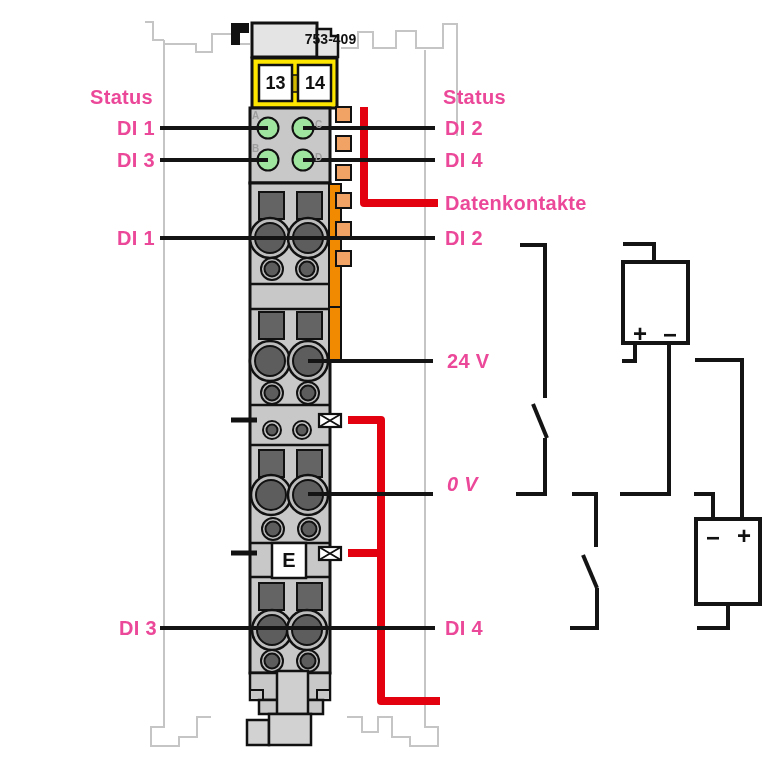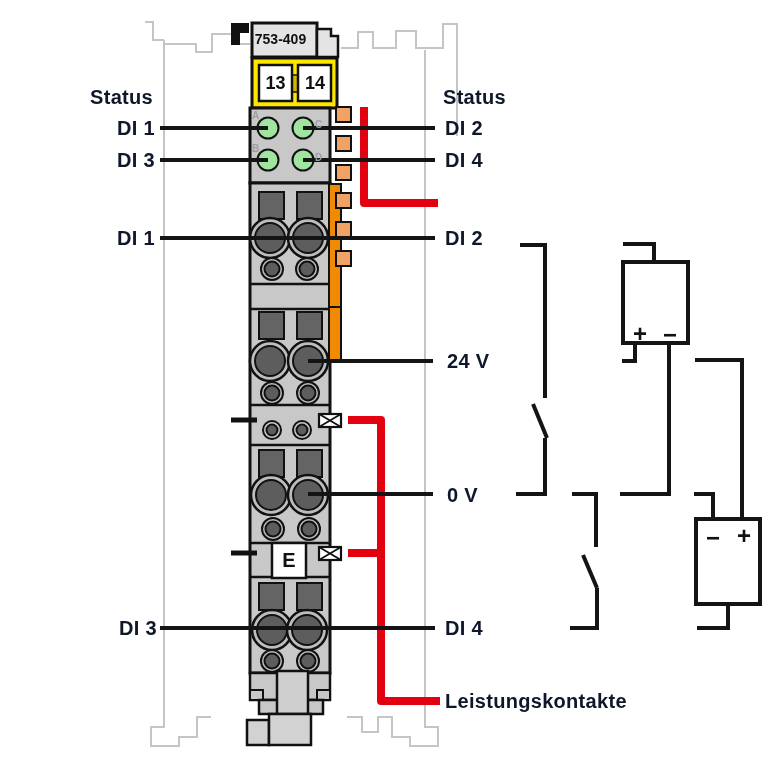--- a/index.html
+++ b/index.html
@@ -1,19 +1,19 @@
 <!DOCTYPE html>
 <html><head>
 <meta charset="utf-8">
 <style>
   html,body{margin:0;padding:0;background:#fff;}
   .canvas{position:relative;width:768px;height:769px;background:#fff;overflow:hidden;
           font-family:"Liberation Sans",sans-serif;}
   svg{position:absolute;left:0;top:0;}
-  .lbl{position:absolute;font-weight:bold;font-size:20px;line-height:24px;color:#0f172a;
+  .lbl{position:absolute;font-weight:bold;font-size:20px;line-height:24px;color:#ec4899;
        white-space:nowrap;letter-spacing:0.3px;}
   .rt{text-align:right;}
   .boxlbl{position:absolute;font-weight:bold;color:#111;text-align:center;white-space:nowrap;}
   .sym{position:absolute;font-weight:bold;font-size:24px;color:#111;transform:translate(-50%,-50%);
        line-height:24px;}
   .ledletter{position:absolute;font-weight:bold;font-size:10px;color:#9e9e9e;line-height:10px;}
 </style>
 </head>
 <body>
 
@@ -202,27 +202,27 @@
 
 <div class="lbl rt" style="right:615px;top:85px;">Status</div>
 <div class="lbl rt" style="right:613px;top:116px;">DI 1</div>
 <div class="lbl rt" style="right:613px;top:148px;">DI 3</div>
 <div class="lbl rt" style="right:613px;top:226px;">DI 1</div>
 <div class="lbl rt" style="right:611px;top:616px;">DI 3</div>
 
 <div class="lbl" style="left:443px;top:85px;">Status</div>
 <div class="lbl" style="left:445px;top:116px;">DI 2</div>
 <div class="lbl" style="left:445px;top:148px;">DI 4</div>
+<div class="lbl" style="left:445px;top:191px;">Datenkontakte</div>
 <div class="lbl" style="left:445px;top:226px;">DI 2</div>
 <div class="lbl" style="left:447px;top:349px;text-align:center;">24 V</div>
-<div class="lbl" style="left:447px;top:483px;">0 V</div>
+<div class="lbl" style="left:447px;top:472px;font-style:italic;">0 V</div>
 <div class="lbl" style="left:445px;top:616px;">DI 4</div>
-<div class="lbl" style="left:445px;top:689px;">Leistungskontakte</div>
-
-<div class="boxlbl" style="left:248px;top:31px;width:65px;font-size:14px;">753-409</div>
+
+<div class="boxlbl" style="left:254px;top:31px;width:65px;font-size:14px;padding-left:44px;">753-409</div>
 <div class="boxlbl" style="left:259px;top:73px;width:33px;font-size:18px;text-align:center;">13</div>
 <div class="boxlbl" style="left:298px;top:73px;width:34px;font-size:18px;">14</div>
 <div class="boxlbl" style="left:272px;top:549px;width:34px;font-size:20px;">E</div>
 
 <div class="ledletter" style="left:252px;top:111px;">A</div>
 <div class="ledletter" style="left:252px;top:144px;">B</div>
 <div class="ledletter" style="left:315px;top:120px;">C</div>
 <div class="ledletter" style="left:315px;top:153px;">D</div>
 
 <div class="sym" style="left:640px;top:334px;">+</div>

